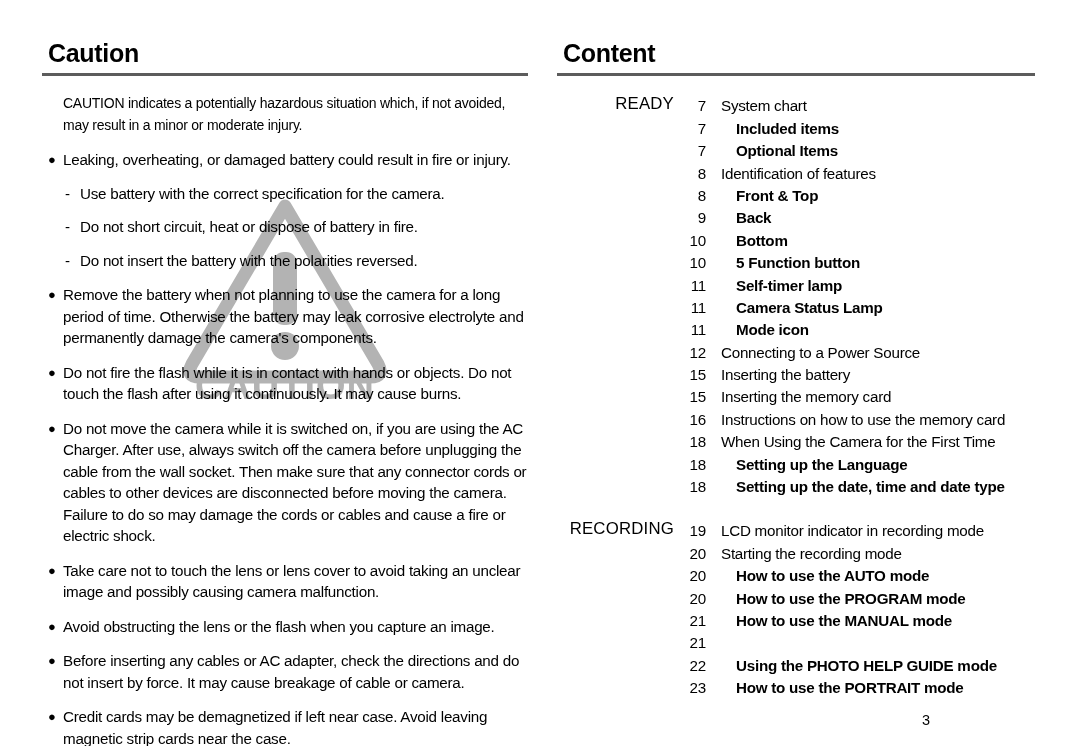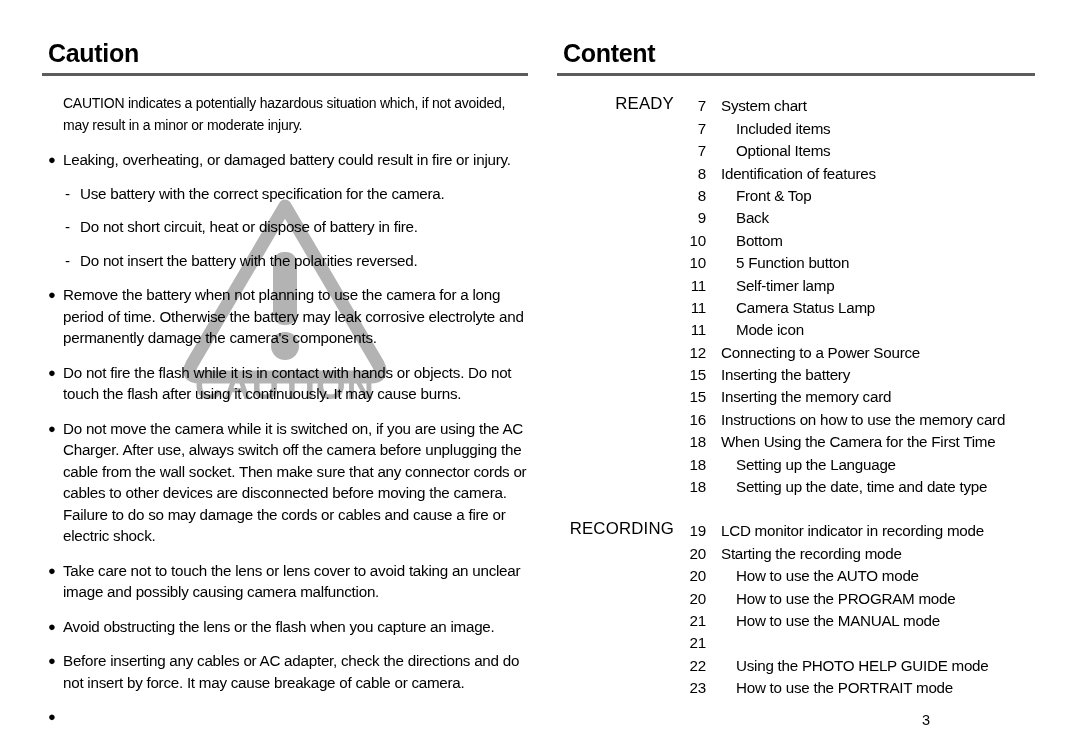--- a/index.html
+++ b/index.html
@@ -138,20 +138,21 @@
     text-align: right;
     flex: 0 0 auto;
     font-size: 15.2px;
   }
   .toc-title {
     padding-left: 15px;
     white-space: nowrap;
   }
   .toc-title.lvl2 {
     padding-left: 30px;
+    font-weight: bold;
   }
   .toc-gap {
     height: 22px;
   }
 
   
   .page-number {
     position: absolute;
     right: 38px;
     bottom: 18px;
@@ -174,21 +175,21 @@
         <li class="bullet-item"><span class="dot">●</span><span>Leaking, overheating, or damaged battery could result in fire or injury.</span></li>
         <li class="sub-item"><span class="dash">-</span><span>Use battery with the correct specification for the camera.</span></li>
         <li class="sub-item"><span class="dash">-</span><span>Do not short circuit, heat or dispose of battery in fire.</span></li>
         <li class="sub-item"><span class="dash">-</span><span>Do not insert the battery with the polarities reversed.</span></li>
         <li class="bullet-item"><span class="dot">●</span><span>Remove the battery when not planning to use the camera for a long period of time. Otherwise the battery may leak corrosive electrolyte and permanently damage the camera's components.</span></li>
         <li class="bullet-item"><span class="dot">●</span><span>Do not fire the flash while it is in contact with hands or objects. Do not touch the flash after using it continuously. It may cause burns.</span></li>
         <li class="bullet-item"><span class="dot">●</span><span>Do not move the camera while it is switched on, if you are using the AC Charger. After use, always switch off the camera before unplugging the cable from the wall socket. Then make sure that any connector cords or cables to other devices are disconnected before moving the camera. Failure to do so may damage the cords or cables and cause a fire or electric shock.</span></li>
         <li class="bullet-item"><span class="dot">●</span><span>Take care not to touch the lens or lens cover to avoid taking an unclear image and possibly causing camera malfunction.</span></li>
         <li class="bullet-item"><span class="dot">●</span><span>Avoid obstructing the lens or the flash when you capture an image.</span></li>
         <li class="bullet-item"><span class="dot">●</span><span>Before inserting any cables or AC adapter, check the directions and do not insert by force. It may cause breakage of cable or camera.</span></li>
-        <li class="bullet-item"><span class="dot">●</span></li>
+        <li class="bullet-item"><span class="dot">●</span><span>Credit cards may be demagnetized if left near case. Avoid leaving magnetic strip cards near the case.</span></li>
       </ul>
   </div>
 
   <div class="watermark">
     <svg width="226" height="212" viewBox="0 0 226 212" xmlns="http://www.w3.org/2000/svg">
       <g>
         <path d="M113 10 L206 168 Q213 181 198 181 L28 181 Q13 181 20 168 Z" fill="none" stroke="#b3b3b3" stroke-width="13" stroke-linejoin="round"></path>
         <rect x="101" y="56" width="24" height="73" rx="11" fill="#b3b3b3"></rect>
         <circle cx="113" cy="150" r="14" fill="#b3b3b3"></circle>
       </g>

